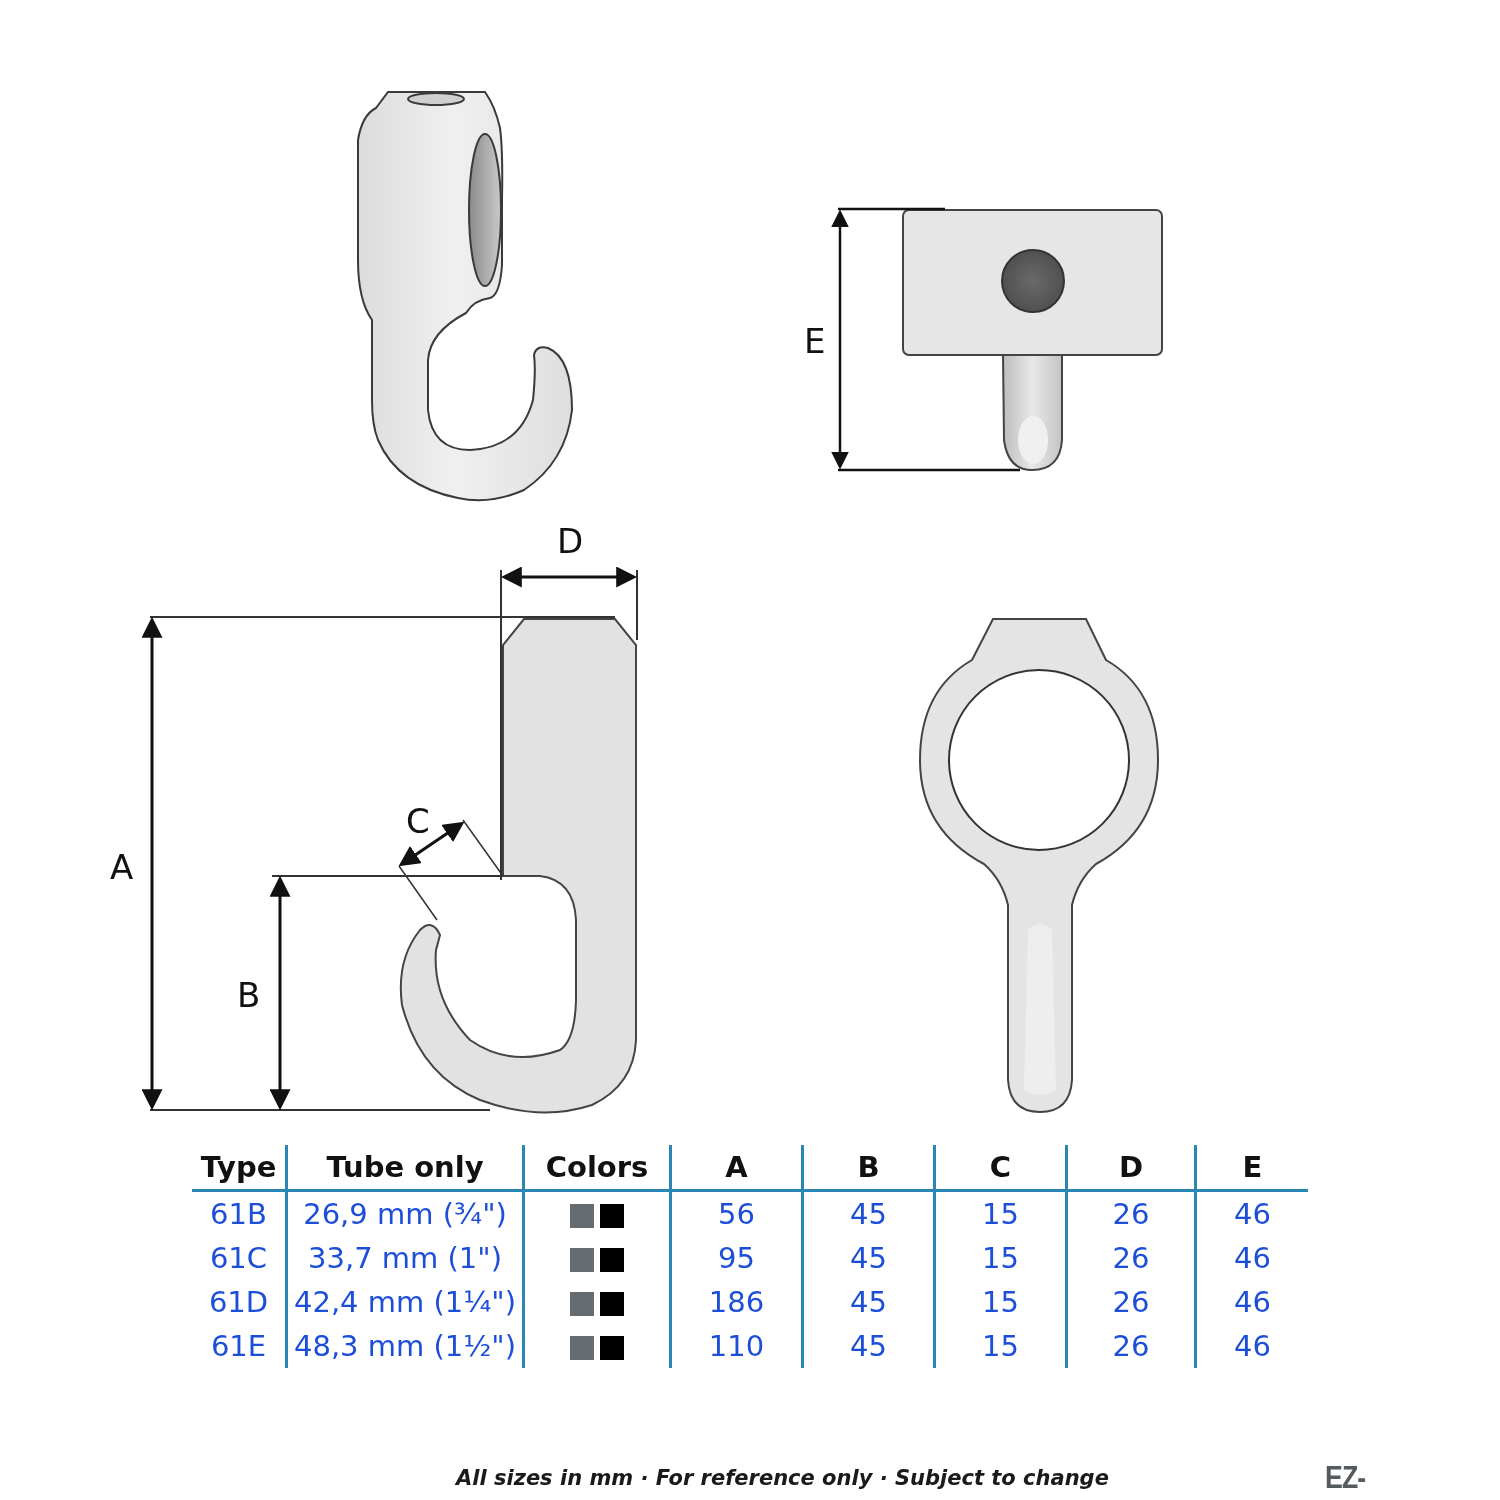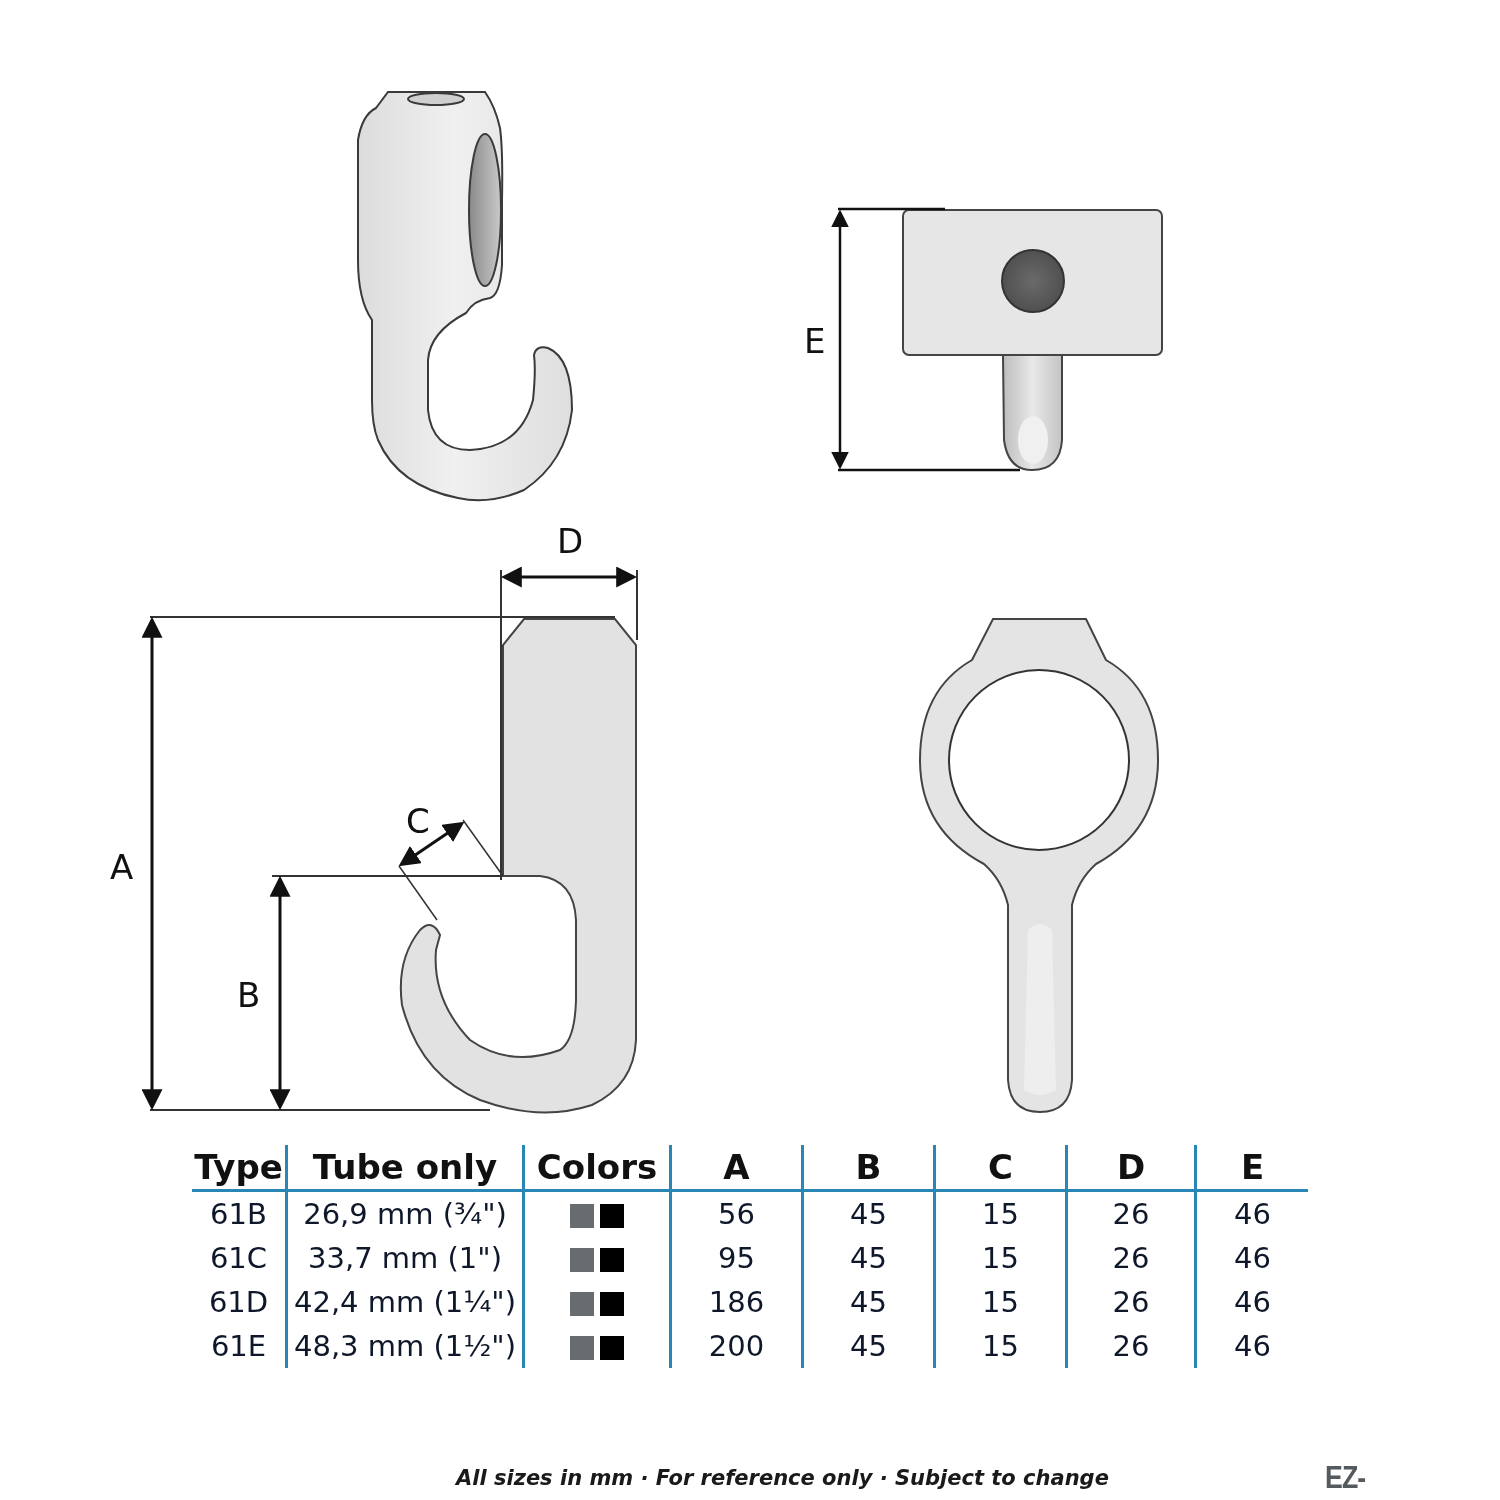--- a/index.html
+++ b/index.html
@@ -4,22 +4,22 @@
 <style>
   html, body { margin: 0; padding: 0; background: #ffffff; }
   body { width: 1500px; height: 1500px; position: relative; overflow: hidden;
          font-family: "DejaVu Sans", "Liberation Sans", sans-serif; color: #111; }
   svg.drawing { position: absolute; left: 0; top: 0; width: 1500px; height: 1500px; }
   .dim-label { position: absolute; font-family: "DejaVu Sans", sans-serif; font-size: 34px; color: #111; line-height: 1; }
 
   
   .spec-table { position: absolute; left: 192px; top: 1145px; width: 1116px; border-collapse: collapse; }
   .spec-table th, .spec-table td { padding: 0; text-align: center; }
-  .spec-table th { font-family: "DejaVu Sans", sans-serif; font-weight: bold; font-size: 34px; height: 44px; color: #111; }
-  .spec-table td { font-family: "DejaVu Sans", sans-serif; font-size: 29px; height: 44px; color: #0f172a; }
+  .spec-table th { font-family: "DejaVu Sans", sans-serif; font-weight: bold; font-size: 29px; height: 44px; color: #111; }
+  .spec-table td { font-family: "DejaVu Sans", sans-serif; font-size: 29px; height: 44px; color: #1d4ed8; }
   .spec-table thead tr { border-bottom: 3px solid #2a86b4; }
   .spec-table .vsep { border-right: 3px solid #2a86b4; }
   .swatch { display: inline-block; width: 24px; height: 24px; vertical-align: middle; margin: 0 3px; }
 
   .footer-note { position: absolute; left: 456px; top: 1466px; font-family: "DejaVu Sans", sans-serif;
                  font-style: italic; font-weight: bold; font-size: 21px; color: #1a1a1a; text-align: right; }
   .brand { position: absolute; left: 1325px; top: 1460px; font-family: "Liberation Sans", sans-serif;
            font-weight: bold; font-size: 31px; letter-spacing: -1px; transform: scaleX(0.86); transform-origin: left top; }
   .brand .b1 { color: #555a5e; }
   .brand .b2 { color: #2a8cc4; }
@@ -159,21 +159,21 @@
       <td class="vsep">15</td>
       <td class="vsep">26</td>
       <td>46</td>
     </tr>
     <tr>
       <td class="vsep">61E</td>
       <td class="vsep">48,3 mm (1½")</td>
       <td class="vsep">
         <span class="swatch" style="background:#666c70"></span><span class="swatch" style="background:#000"></span>
       </td>
-      <td class="vsep">200</td>
+      <td class="vsep">110</td>
       <td class="vsep">45</td>
       <td class="vsep">15</td>
       <td class="vsep">26</td>
       <td>46</td>
     </tr>
   </tbody>
 </table>
 
 <div class="footer-note">All sizes in mm · For reference only · Subject to change</div>
 <div class="brand">

